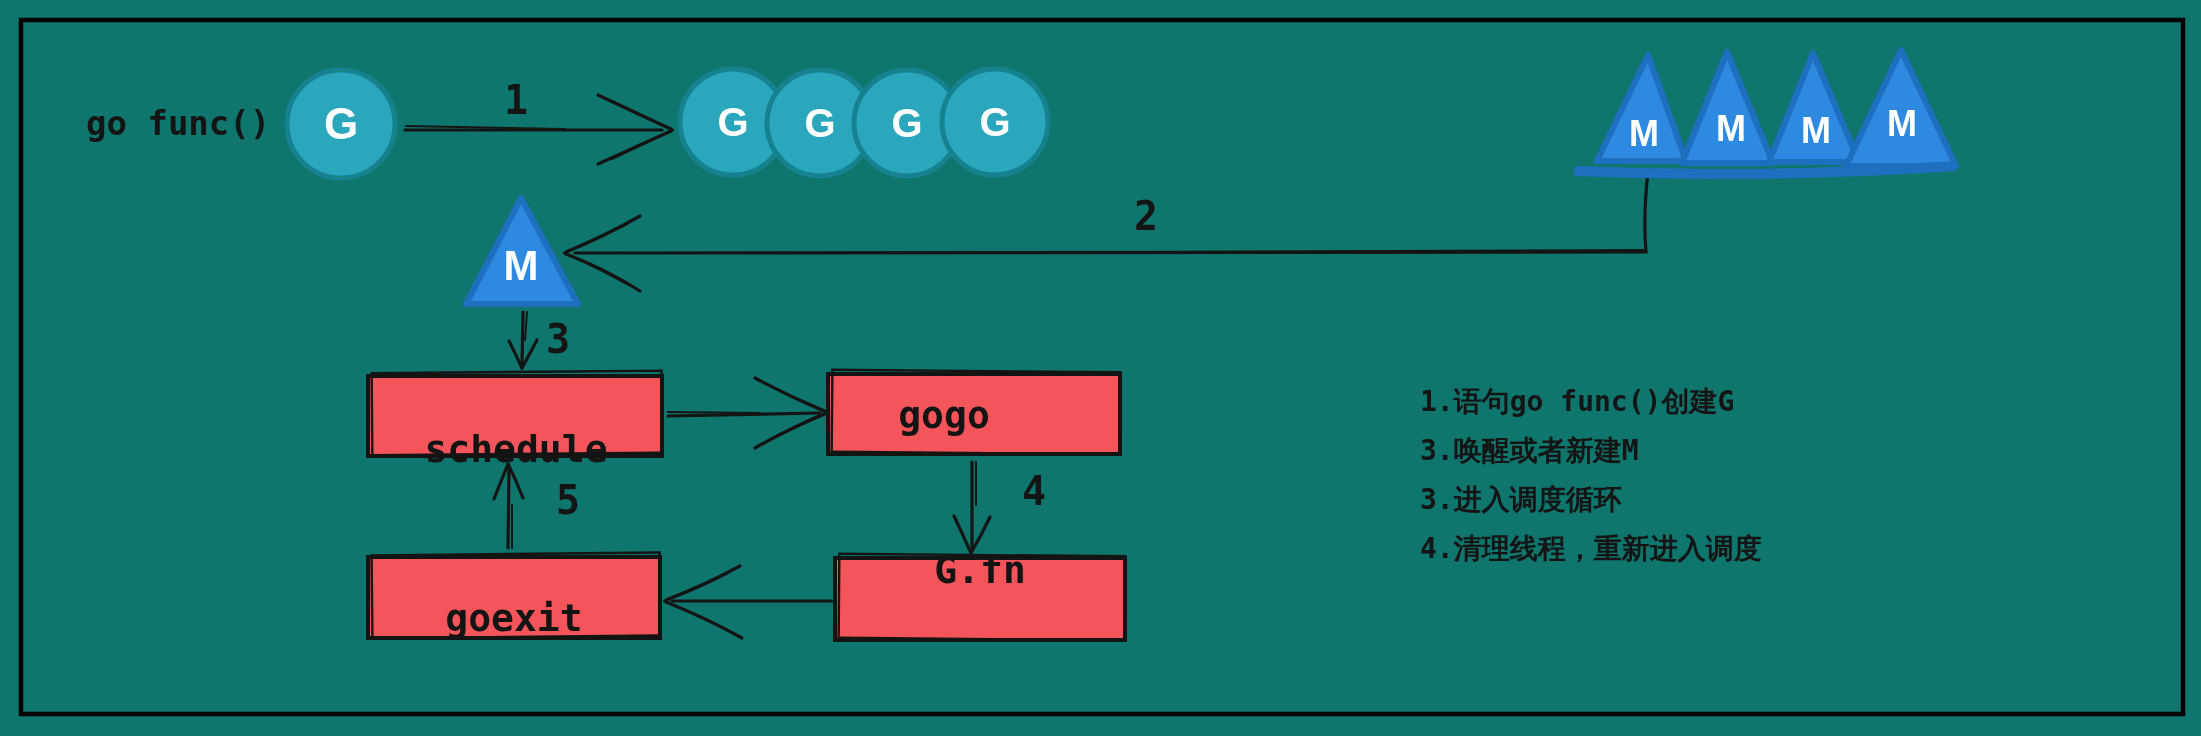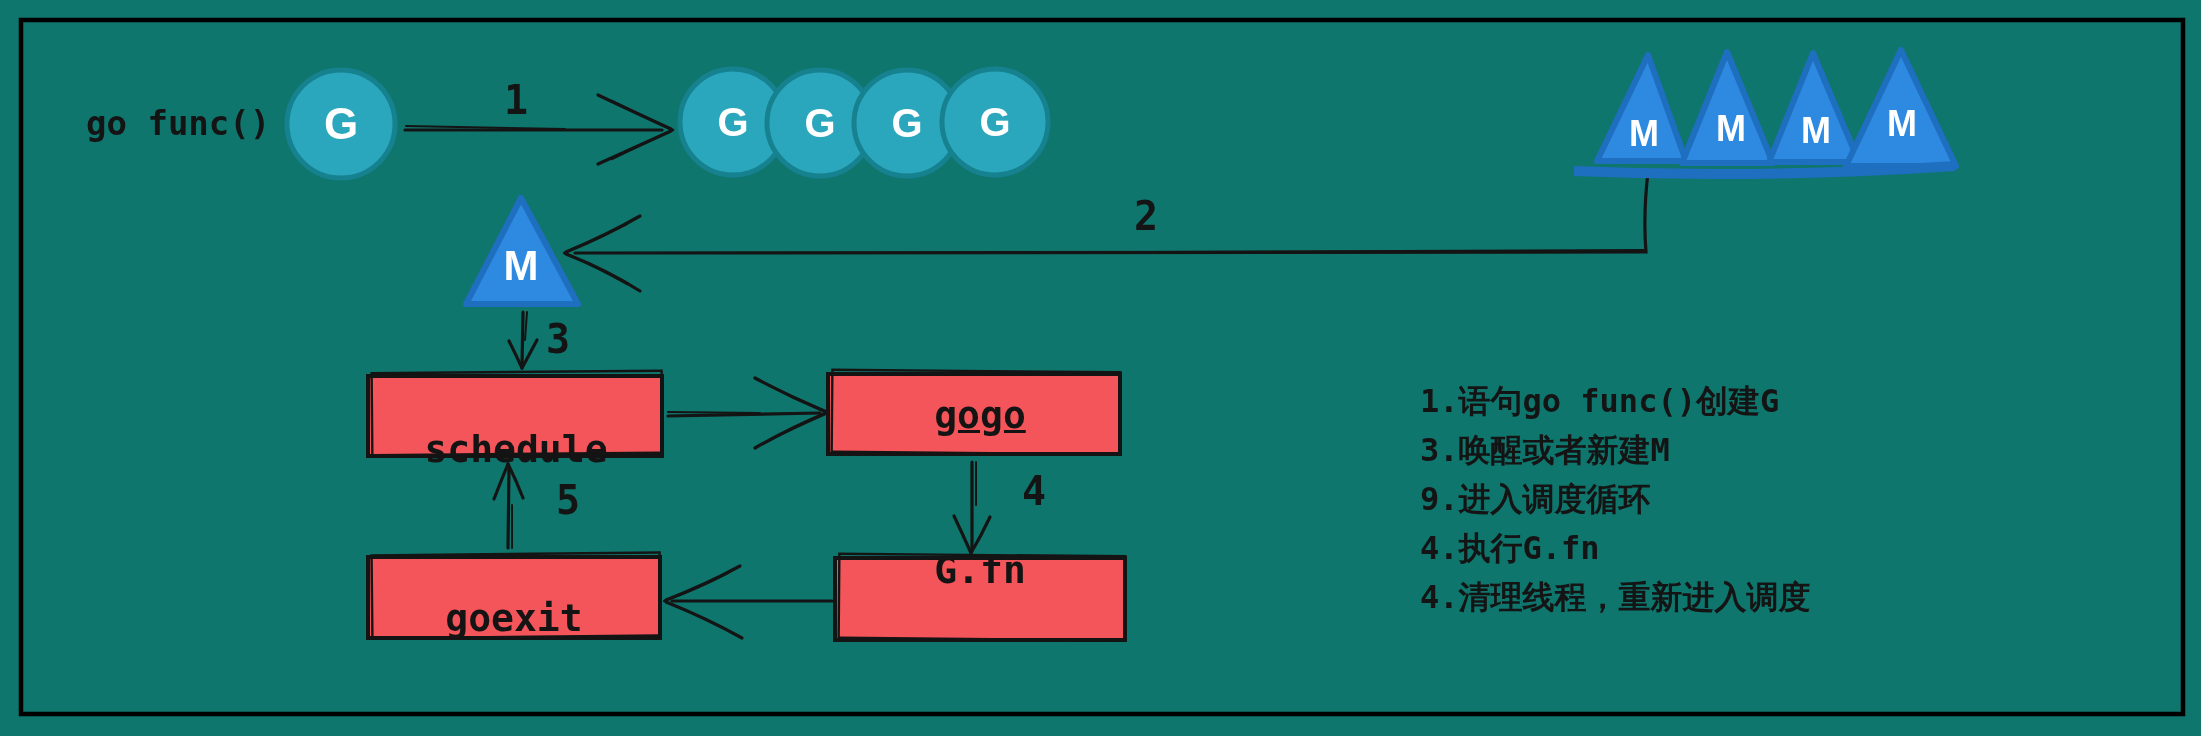--- a/index.html
+++ b/index.html
@@ -13,21 +13,21 @@
   .g-label-sm{font-size:40px;}
   .m-label{font-size:36px;}
   .m-label-lg{font-size:42px;}
   .box-label{transform:translate(-50%,-50%);font-size:38px;font-weight:700;color:#141414;
              font-family:"DejaVu Sans Mono", monospace;}
   .num-label{transform:translate(-50%,-50%);font-size:40px;font-weight:700;color:#141414;
              font-family:"DejaVu Sans Mono", monospace;}
   .code-label{font-size:34px;font-weight:700;color:#141414;
               font-family:"DejaVu Sans Mono", monospace;}
   .notes{position:absolute;left:1420px;top:377px;display:flex;flex-direction:column;}
-  .note-line{font-size:32px;font-weight:700;color:#141414;line-height:49px;white-space:pre;
+  .note-line{font-size:28px;font-weight:700;color:#141414;line-height:49px;white-space:pre;
              font-family:"DejaVu Sans Mono", "DejaVu Sans", sans-serif;}
 </style>
 </head>
 <body>
 
 <div class="stage">
 
   <svg class="art" viewBox="0 0 2201 736">
 
     <rect x="21" y="20" width="2162" height="694" fill="none" stroke="#000000" stroke-width="4.5"></rect>
@@ -127,31 +127,30 @@
   <div class="txt shape-label g-label-sm" style="left:907px;top:123px;">G</div>
   <div class="txt shape-label g-label-sm" style="left:995px;top:122px;">G</div>
 
   <div class="txt shape-label m-label" style="left:1644px;top:134px;">M</div>
   <div class="txt shape-label m-label" style="left:1731px;top:129px;">M</div>
   <div class="txt shape-label m-label" style="left:1816px;top:131px;">M</div>
   <div class="txt shape-label m-label" style="left:1902px;top:124px;">M</div>
   <div class="txt shape-label m-label-lg" style="left:521px;top:266px;">M</div>
 
   <div class="txt box-label" style="left:516px;top:417px;margin-top:32px;">schedule</div>
-  <div class="txt box-label" style="left:980px;top:415px;text-decoration:underline;">gogo</div>
+  <div class="txt box-label" style="left:944px;top:415px;">gogo</div>
   <div class="txt box-label" style="left:514px;top:598px;margin-top:20px;">goexit</div>
   <div class="txt box-label" style="left:980px;top:570px;">G.fn</div>
 
   <div class="txt num-label" style="left:516px;top:100px;">1</div>
   <div class="txt num-label" style="left:1146px;top:216px;">2</div>
   <div class="txt num-label" style="left:558px;top:339px;">3</div>
   <div class="txt num-label" style="left:1034px;top:491px;">4</div>
   <div class="txt num-label" style="left:568px;top:500px;">5</div>
 
   <div class="notes">
     <div class="note-line">1.语句go func()创建G</div>
     <div class="note-line">3.唤醒或者新建M</div>
-    <div class="note-line">9.进入调度循环</div>
-    <div class="note-line">4.执行G.fn</div>
+    <div class="note-line">3.进入调度循环</div>
     <div class="note-line">4.清理线程，重新进入调度</div>
   </div>
 
 </div>
 
 </body></html>

